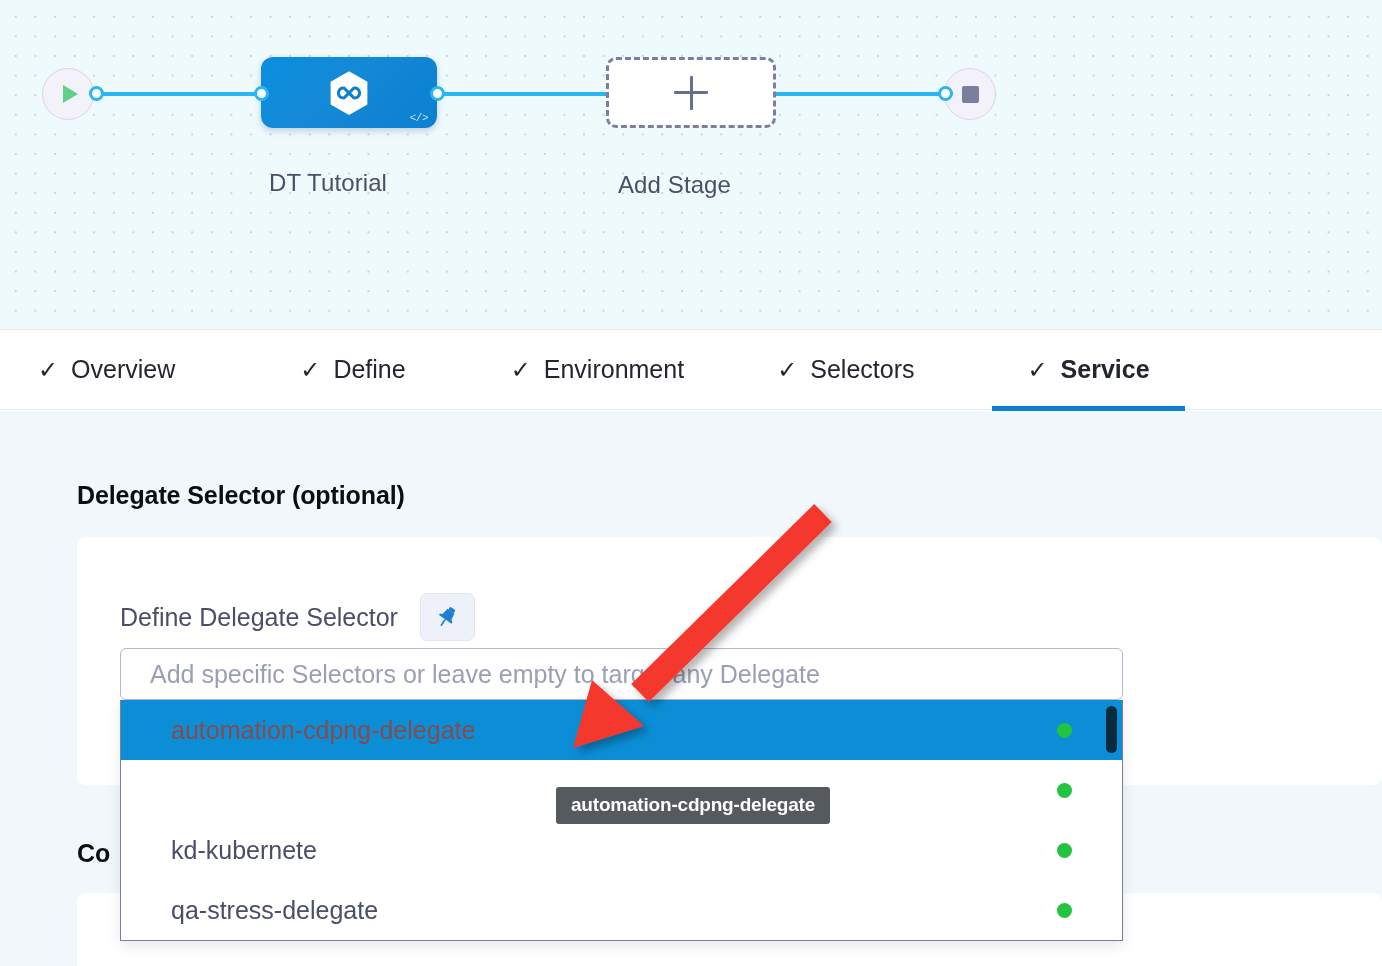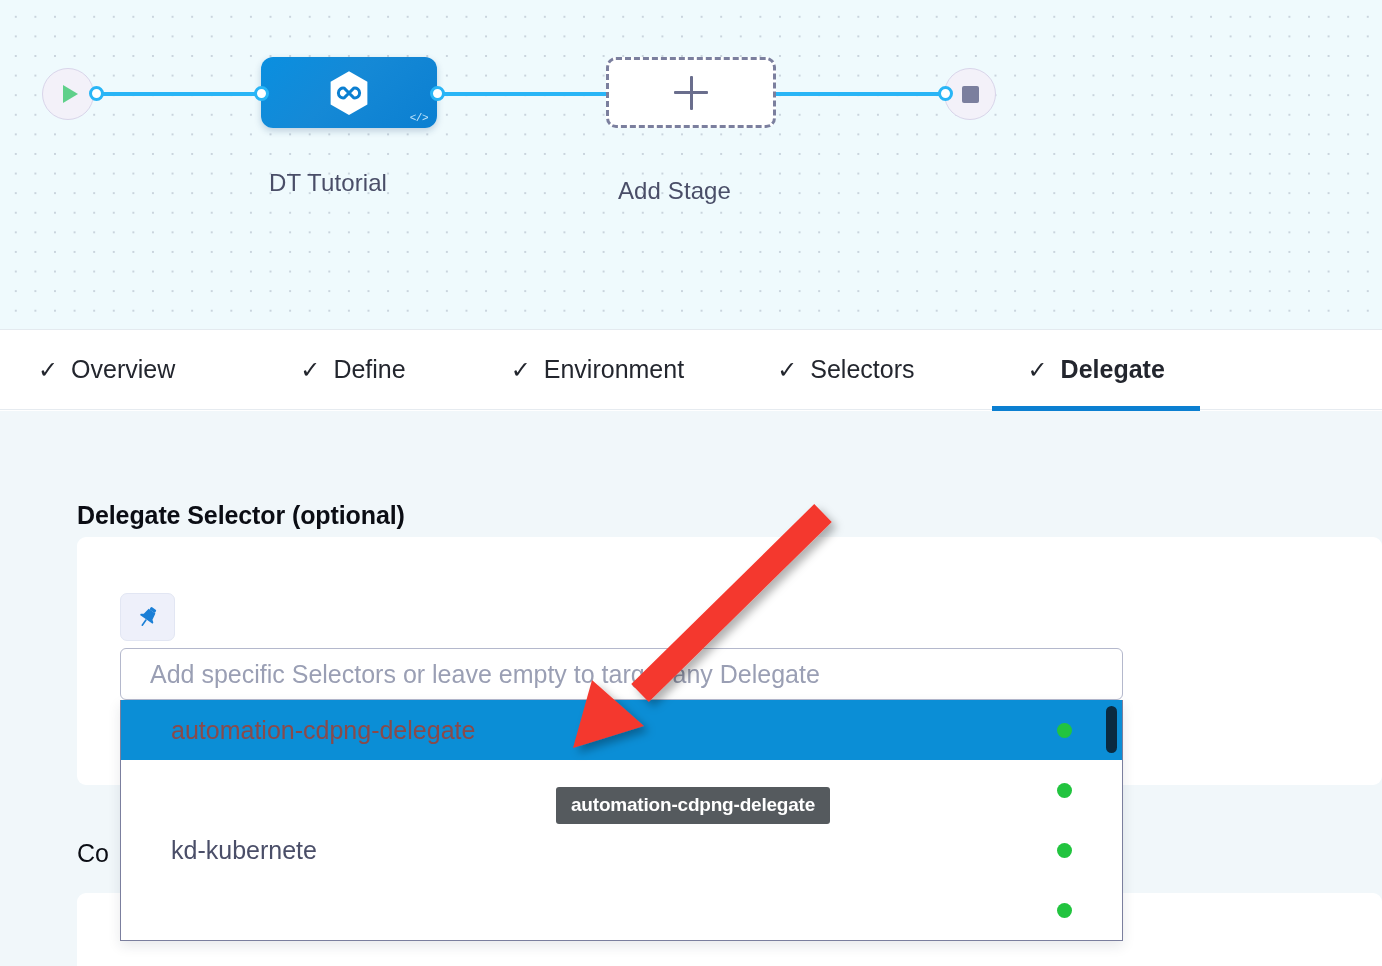--- a/index.html
+++ b/index.html
@@ -133,21 +133,21 @@
 
   .node-label {
     position: absolute;
     font-size: 24px;
     color: #4a4e68;
     letter-spacing: 0.1px;
     white-space: nowrap;
     margin-top: 11px;
   }
   .label-stage { left: 269px; top: 158px; }
-  .label-add   { left: 618px; top: 166px; }
+  .label-add   { left: 618px; top: 160px; }
 
   
   .tabbar {
     position: absolute;
     left: 0; top: 330px;
     width: 1382px; height: 80px;
     background: #ffffff;
     display: flex;
     align-items: center;
     border-bottom: 1px solid #e6ebf0;
@@ -188,21 +188,21 @@
   .content {
     position: absolute;
     left: 0; top: 411px;
     width: 1382px; height: 555px;
     background: #f1f7fa;
     overflow: hidden;
   }
 
   .section-title {
     position: absolute;
-    left: 77px; top: 90px;
+    left: 77px; top: 70px;
     font-size: 25px;
     font-weight: bold;
     color: #0b0d14;
     letter-spacing: -0.1px;
   }
 
   .panel-card {
     position: absolute;
     left: 77px;
     width: 1305px;
@@ -232,21 +232,21 @@
     align-items: center;
     justify-content: center;
     cursor: pointer;
   }
 
   
   .section-title-2 {
     position: absolute;
     left: 77px; top: 428px;
     font-size: 25px;
-    font-weight: normal;
+    font-weight: bold;
     color: #0b0d14;
     white-space: nowrap;
     z-index: 1;
   }
 
   
   .ms-wrap {
     position: absolute;
     left: 120px; top: 648px;
     width: 1003px;
@@ -380,30 +380,31 @@
     <div class="tab tab-2">
       <span class="chk">✓</span>
       <span class="tab-label">Environment</span>
     </div>
     <div class="tab tab-3">
       <span class="chk">✓</span>
       <span class="tab-label">Selectors</span>
     </div>
     <div class="tab tab-4 active">
       <span class="chk">✓</span>
-      <span class="tab-label">Delegate</span>
+      <span class="tab-label">Service</span>
     </div>
   </div>
 
   <div class="content">
     <div class="section-title">Delegate Selector (optional)</div>
 
     <div class="panel-card card-1"></div>
 
     <div class="field-label-row">
+      <span class="field-label">Define Delegate Selector</span>
       <span class="pin-btn">
         <svg width="26" height="26" viewBox="0 0 24 24">
           <g transform="rotate(35 12 12)">
             <rect x="9" y="2.5" width="6" height="3" rx="1" fill="#1b7fd6"></rect>
             <path d="M8.2 5.5h7.6l1.1 6.3 2.1 1.6v1.3H4.9v-1.3l2.2-1.6z" fill="#1b7fd6"></path>
             <rect x="11.3" y="14.7" width="1.5" height="7.3" rx="0.7" fill="#1b7fd6"></rect>
           </g>
         </svg>
       </span>
     </div>
@@ -424,20 +425,21 @@
         <span class="status-dot"></span>
       </div>
       <div class="ms-option">
         <span class="status-dot"></span>
       </div>
       <div class="ms-option">
         <span>kd-kubernete</span>
         <span class="status-dot"></span>
       </div>
       <div class="ms-option">
+        <span>qa-stress-delegate</span>
         <span class="status-dot"></span>
       </div>
     </div>
   </div>
 
   <div class="tooltip">automation-cdpng-delegate</div>
 
   <svg class="arrow-svg" viewBox="0 0 330 280">
     <defs>
       <filter id="ashadow" x="-25%" y="-25%" width="160%" height="160%">

